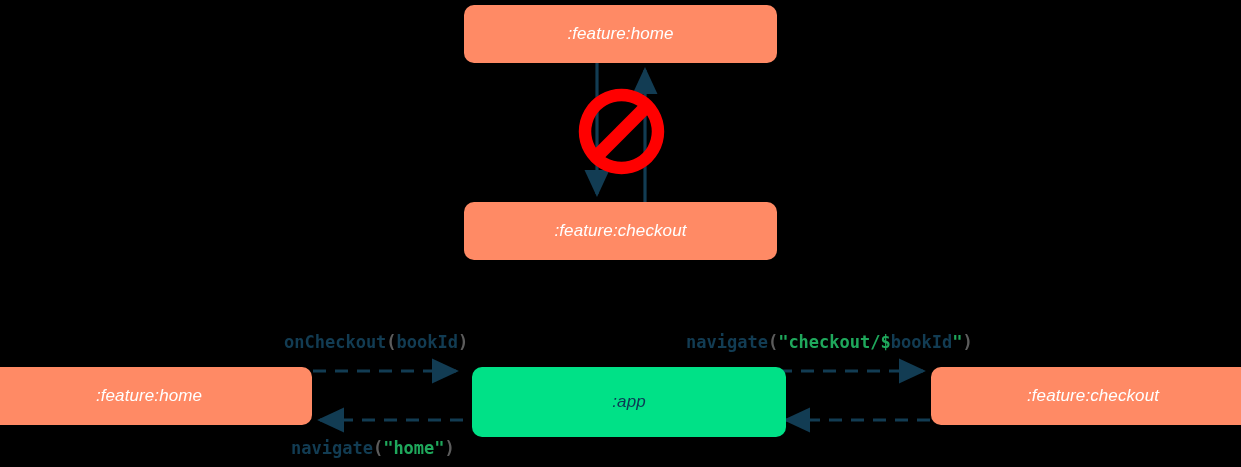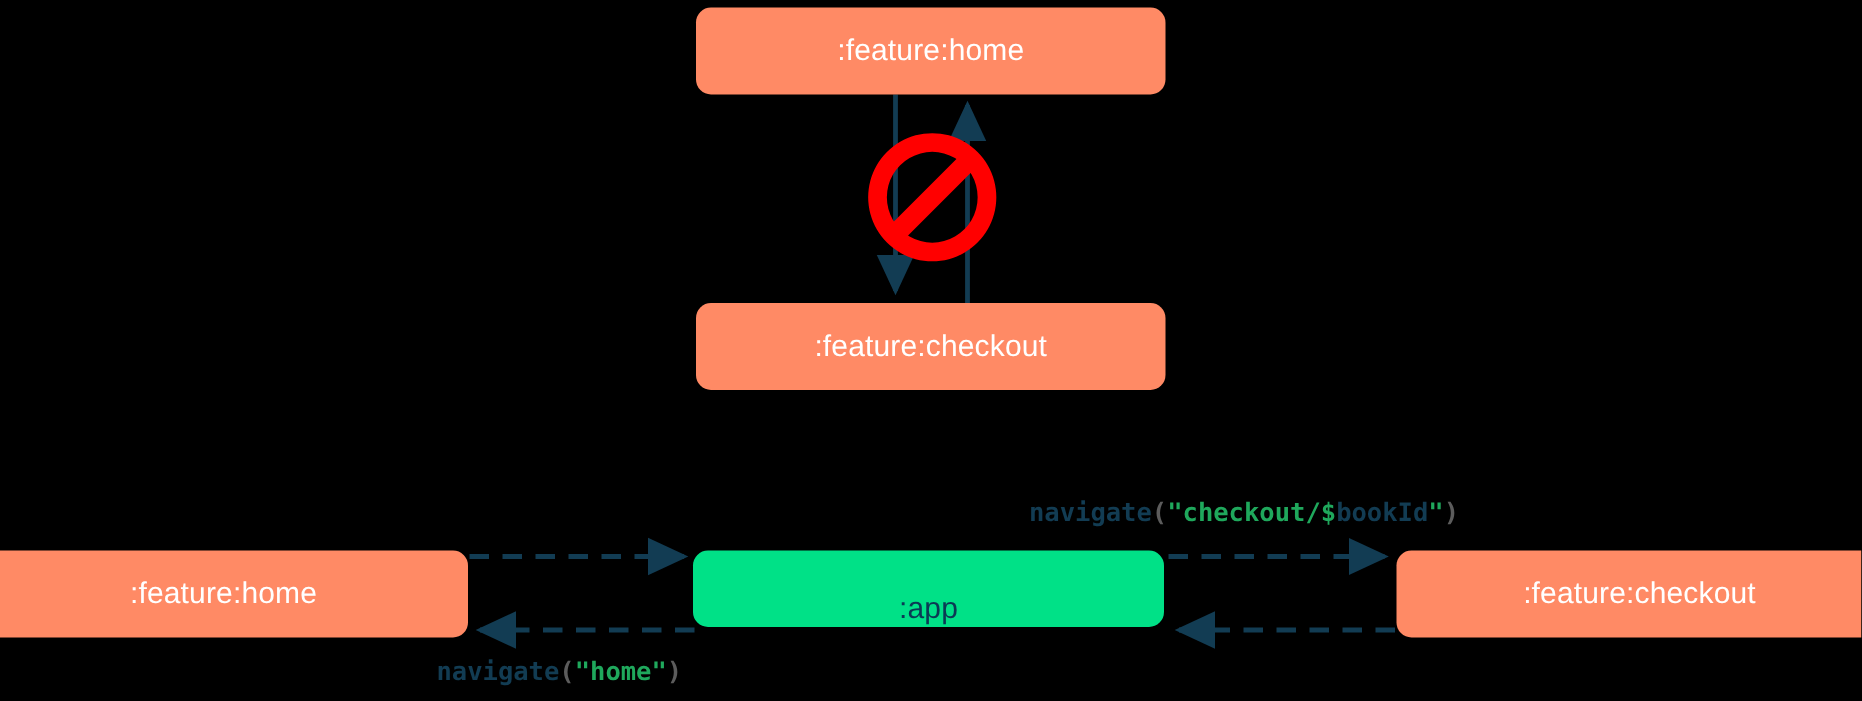--- a/index.html
+++ b/index.html
@@ -21,43 +21,44 @@
     position: absolute;
     border-radius: 10px;
     display: flex;
     align-items: center;
     justify-content: center;
     box-sizing: border-box;
     white-space: nowrap;
   }
   .node-label {
     font-family: "Liberation Sans", sans-serif;
-    font-size: 20px;
+    font-size: 17px;
     letter-spacing: 0.1px;
+    font-style: italic;
   }
   .node.feature {
     background: #FF8A65;
   }
   .node.feature .node-label {
     color: #FFFFFF;
   }
   .node.app {
     background: #00E187;
   }
   .node.app .node-label {
     color: #0B3954;
   }
 
   
   #node-home-top   { left: 464px; top: 5px;   width: 313px; height: 58px; }
   #node-checkout-top { left: 464px; top: 202px; width: 313px; height: 58px; }
 
   
   #node-home-bottom     { left: -14px;  top: 367px; width: 326px; height: 58px; }
-  #node-app             { left: 462px;  top: 367px; width: 314px; height: 51px; align-items: flex-end; }
+  #node-app             { left: 472px;  top: 367px; width: 314px; height: 70px; }
   #node-checkout-bottom { left: 931px;  top: 367px; width: 324px; height: 58px; }
 
   
   #edges {
     position: absolute;
     left: 0;
     top: 0;
     width: 1241px;
     height: 467px;
     pointer-events: none;
@@ -153,19 +154,20 @@
   </div>
 
   <div class="node app" id="node-app">
     <span class="node-label">:app</span>
   </div>
 
   <div class="node feature" id="node-checkout-bottom">
     <span class="node-label">:feature:checkout</span>
   </div>
 
+  <div class="edge-label" id="label-on-checkout"><span class="tok-fn">onCheckout</span><span class="tok-paren">(</span><span class="tok-var">bookId</span><span class="tok-paren">)</span></div>
 
   <div class="edge-label" id="label-navigate-checkout"><span class="tok-fn">navigate</span><span class="tok-paren">(</span><span class="tok-str">"checkout/</span><span class="tok-str">$</span><span class="tok-var">bookId</span><span class="tok-str">"</span><span class="tok-paren">)</span></div>
 
   <div class="edge-label" id="label-navigate-home"><span class="tok-fn">navigate</span><span class="tok-paren">(</span><span class="tok-str">"home"</span><span class="tok-paren">)</span></div>
 
 
 </div>
 
 </body></html>

